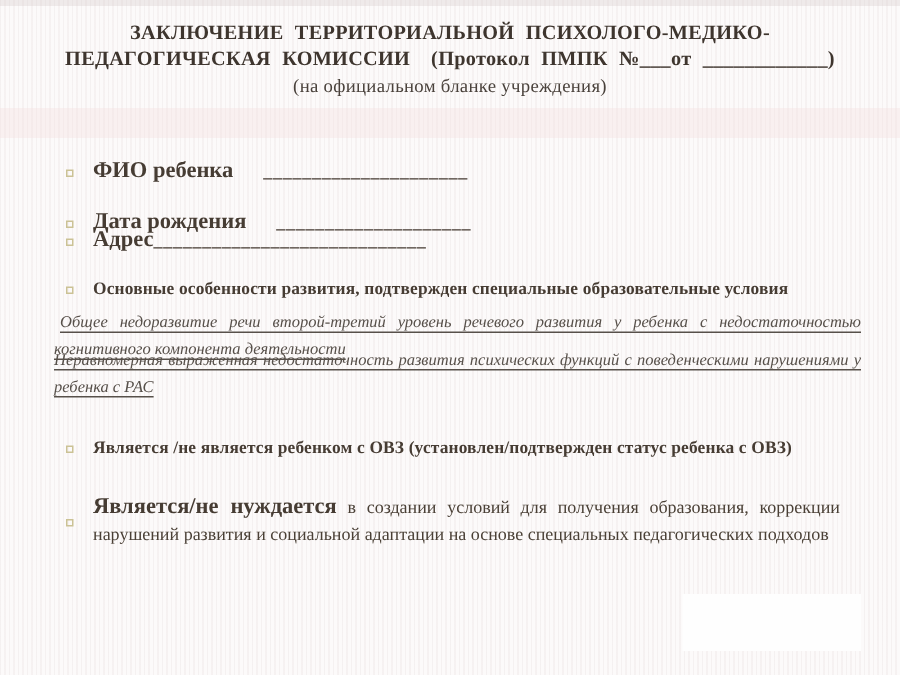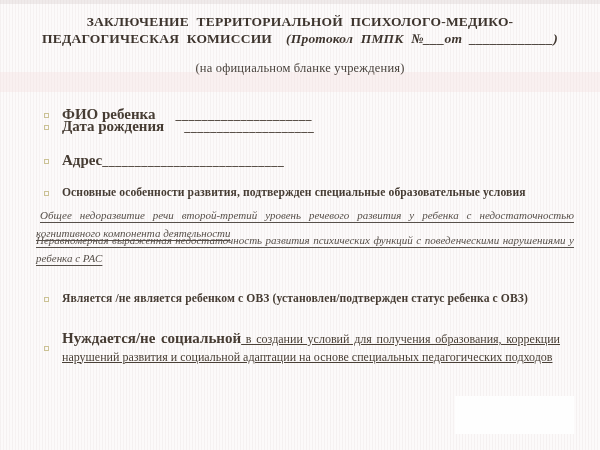--- a/index.html
+++ b/index.html
@@ -18,43 +18,43 @@
 
   .top-strip { position:absolute; top:0; left:0; right:0; height:4px;
     background:rgba(214,204,204,0.35); }
   .pink-band { position:absolute; top:72px; left:0; right:0; height:20px;
     background:rgba(244,224,224,0.40); }
 
   .title-block { position:absolute; top:13px; left:0; width:100%;
     text-align:center; color:#3e352e; }
   .title-line { font-weight:bold; font-size:13.5px; line-height:17px;
     letter-spacing:0.2px; word-spacing:4px; white-space:nowrap; }
-  .protocol { margin-left:14px;font-style:italic; }
+  .protocol { margin-left:14px; }
   .subtitle { font-size:12.5px; font-weight:normal; color:#4a423c;
-    margin-top:14px; letter-spacing:0.2px; }
+    margin-top:3px; letter-spacing:0.2px; }
 
   .row { position:absolute; left:44px; display:flex; align-items:baseline; }
   .bullet { width:5px; height:5px; border:1px solid #cbc295; flex:none;
     align-self:center; margin-right:13px; margin-top:1px; background:transparent; }
 
   .label { font-weight:bold; font-size:15px; color:#463c33; white-space:nowrap; }
   .blank { font-weight:bold; font-size:12px; color:#463c33; margin-left:20px;
     letter-spacing:0.5px; white-space:nowrap; }
   .blank.no-gap { margin-left:0; }
 
   .label.long { font-size:11.6px; letter-spacing:0.1px; }
 
   .diag { position:absolute; left:36px; width:538px; font-style:italic;
     font-size:11px; line-height:17.5px; color:#57504a; text-align:justify;
     text-decoration:underline; text-underline-offset:2.5px; }
   .diag.first { text-indent:4px; }
 
   .needs-text { width:498px; text-align:justify; font-size:12px;
     line-height:17.5px; color:#4a4036; }
-  .needs-text .run { font-weight:normal;text-decoration:underline; }
+  .needs-text .run { font-weight:normal; }
 
   .white-box { position:absolute; left:455px; top:396px; width:119px;
     height:38px; background:#fefefe; }
 </style>
 </head>
 <body>
 
 <div class="slide">
 
   <div class="top-strip"></div>
@@ -69,21 +69,21 @@
     </div>
     <div class="subtitle">(на официальном бланке учреждения)</div>
   </header>
 
   <div class="row" style="top:106px">
     <span class="bullet"></span>
     <span class="label">ФИО ребенка</span>
     <span class="blank">_____________________</span>
   </div>
 
-  <div class="row" style="top:118px">
+  <div class="row" style="top:140px">
     <span class="bullet"></span>
     <span class="label">Дата рождения</span>
     <span class="blank">____________________</span>
   </div>
 
   <div class="row" style="top:152px">
     <span class="bullet"></span>
     <span class="label">Адрес</span>
     <span class="blank no-gap">____________________________</span>
   </div>
@@ -97,18 +97,18 @@
 
   <p class="diag" style="top:232px">Неравномерная выраженная недостаточность развития психических функций с поведенческими нарушениями у ребенка с РАС</p>
 
   <div class="row" style="top:292px">
     <span class="bullet"></span>
     <span class="label long">Является /не является ребенком с ОВЗ (установлен/подтвержден статус ребенка с ОВЗ)</span>
   </div>
 
   <div class="row" style="top:330px">
     <span class="bullet"></span>
-    <p class="needs-text"><span class="label">Нуждается/не социальной</span><span class="run"> в создании условий для получения образования, коррекции нарушений развития и социальной адаптации на основе специальных педагогических подходов</span></p>
+    <p class="needs-text"><span class="label">Является/не нуждается</span><span class="run"> в создании условий для получения образования, коррекции нарушений развития и социальной адаптации на основе специальных педагогических подходов</span></p>
   </div>
 
   <div class="white-box"></div>
 
 </div>
 
 </body></html>

